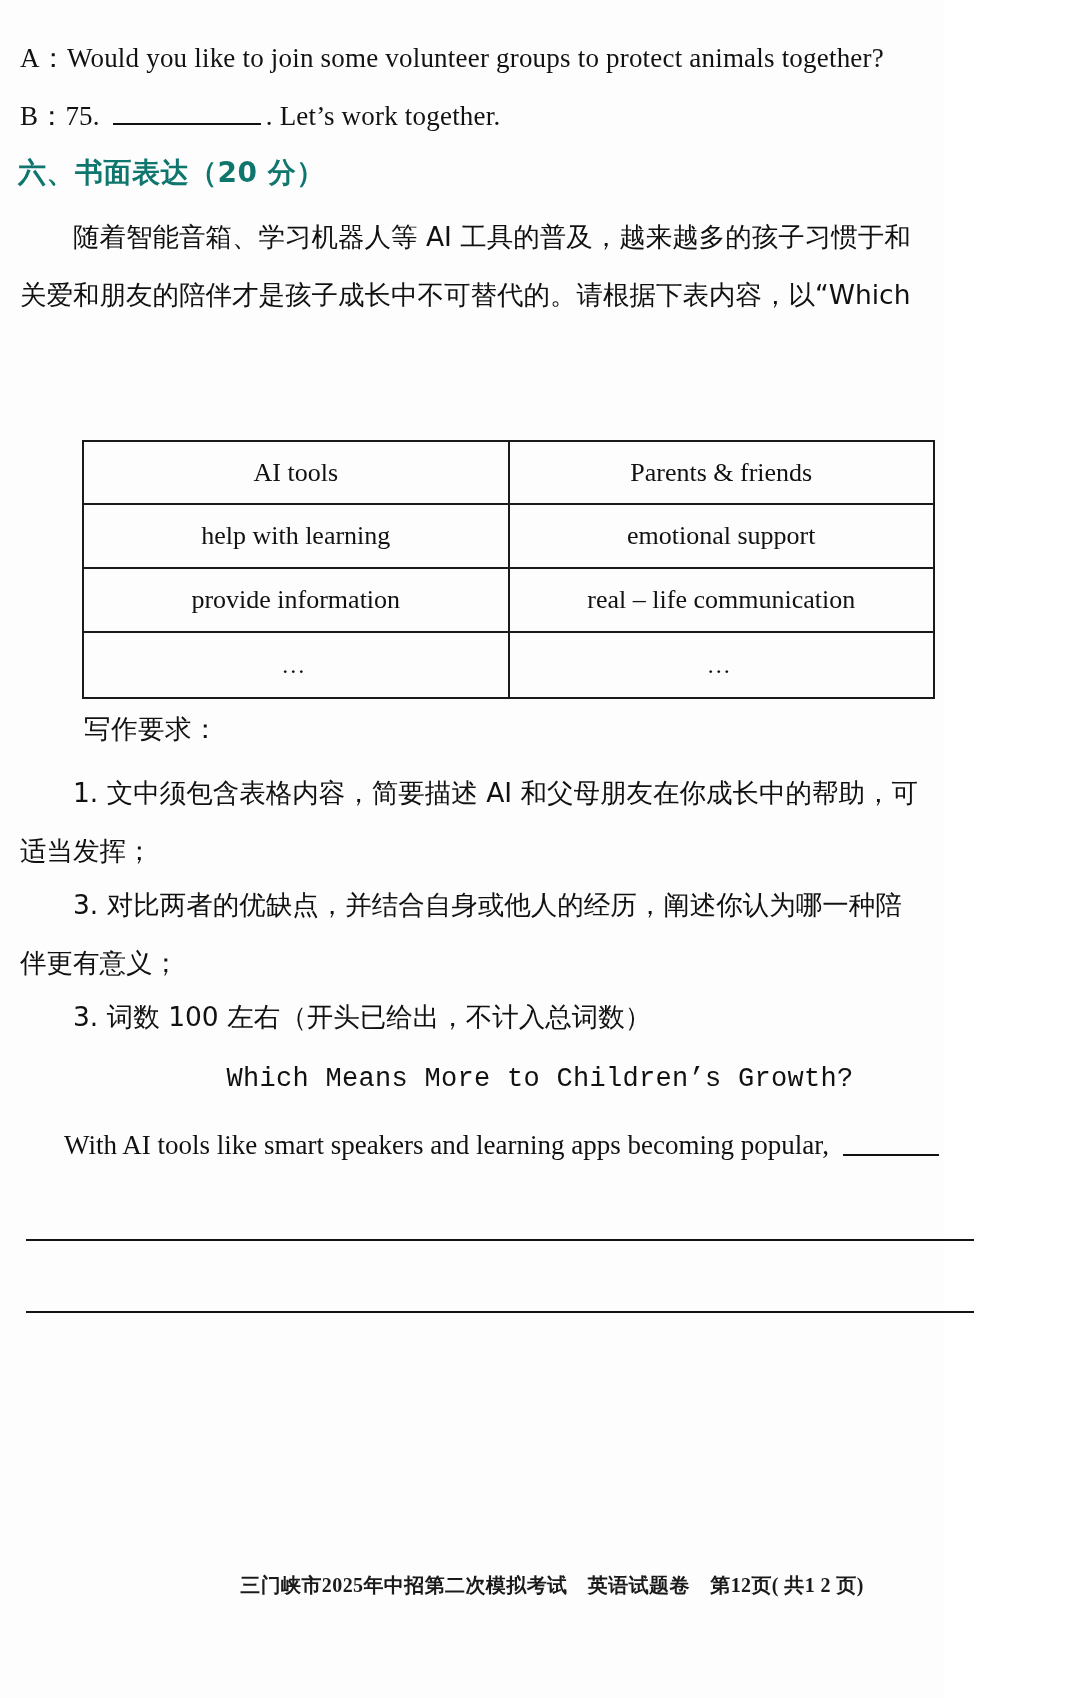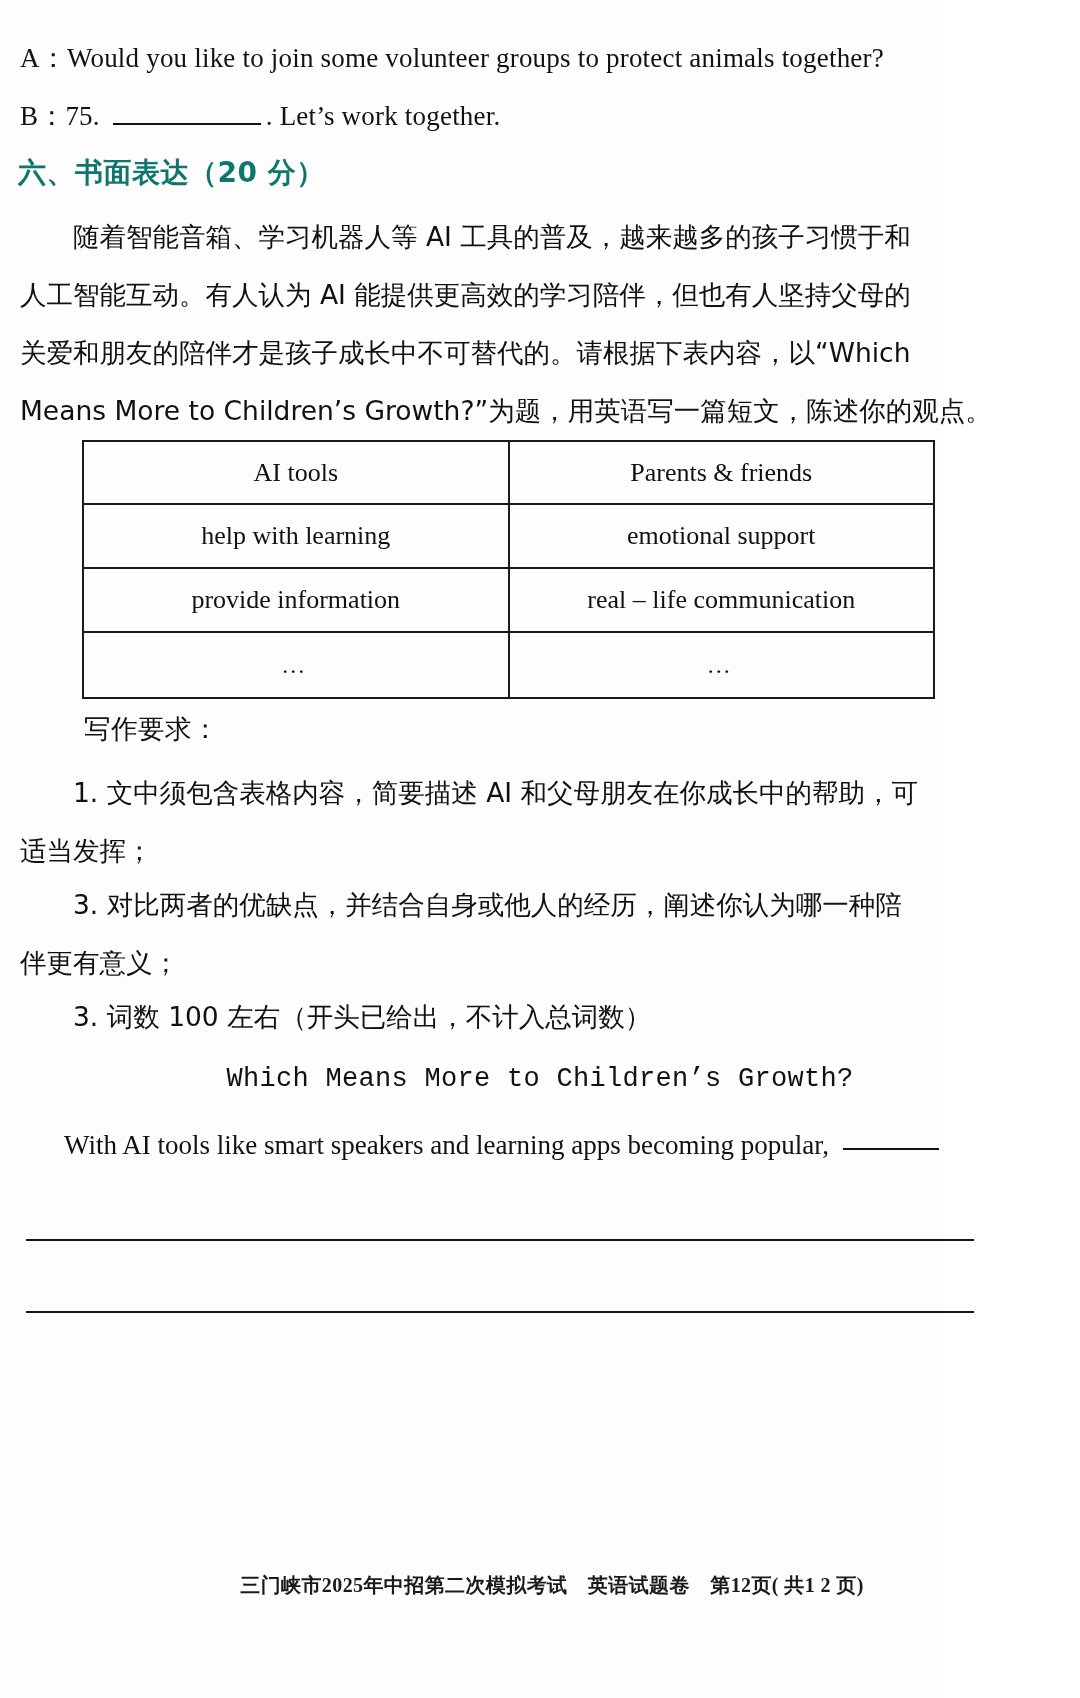--- a/index.html
+++ b/index.html
@@ -152,21 +152,21 @@
   .essay-title span {
     font-family: Liberation Mono, monospace;
     font-size: 27px;
     letter-spacing: 0.3px;
   }
   .essay-open {
     position: absolute;
     top: 1112px;
     left: 50px;
     display: flex;
-    align-items: flex-start;
+    align-items: center;
     white-space: pre;
   }
   .essay-open .txt {
     font-family: "Liberation Serif", "DejaVu Serif", serif;
     font-size: 27px;
   }
   .tail-rule {
     display: inline-block;
     width: 96px;
     border-bottom: 2.4px solid #111;
@@ -219,23 +219,21 @@
       <span class="blank-inline"></span>
       <span class="line-en">. Let’s work together.</span>
     </div>
 
     <div class="sec-head">
       <span class="cn-bold">六、书面表达（20 分）</span>
     </div>
 
     <div class="prompt">
       <div class="p-line mix">　　随着智能音箱、学习机器人等 AI 工具的普及，越来越多的孩子习惯于和</div>
-      <div class="p-line mix">人工智能互动。有人认为 AI 能提供更高效的学习陪伴，但也有人坚持父母的</div>
       <div class="p-line mix">关爱和朋友的陪伴才是孩子成长中不可替代的。请根据下表内容，以“Which</div>
-      <div class="p-line mix">Means More to Children’s Growth?”为题，用英语写一篇短文，陈述你的观点。</div>
     </div>
 
     <div class="tbl-wrap">
       <table class="info">
         <tbody>
             <tr class="r-head">
           <td>AI tools</td>
           <td>Parents &amp; friends</td>
         </tr>
         <tr>

